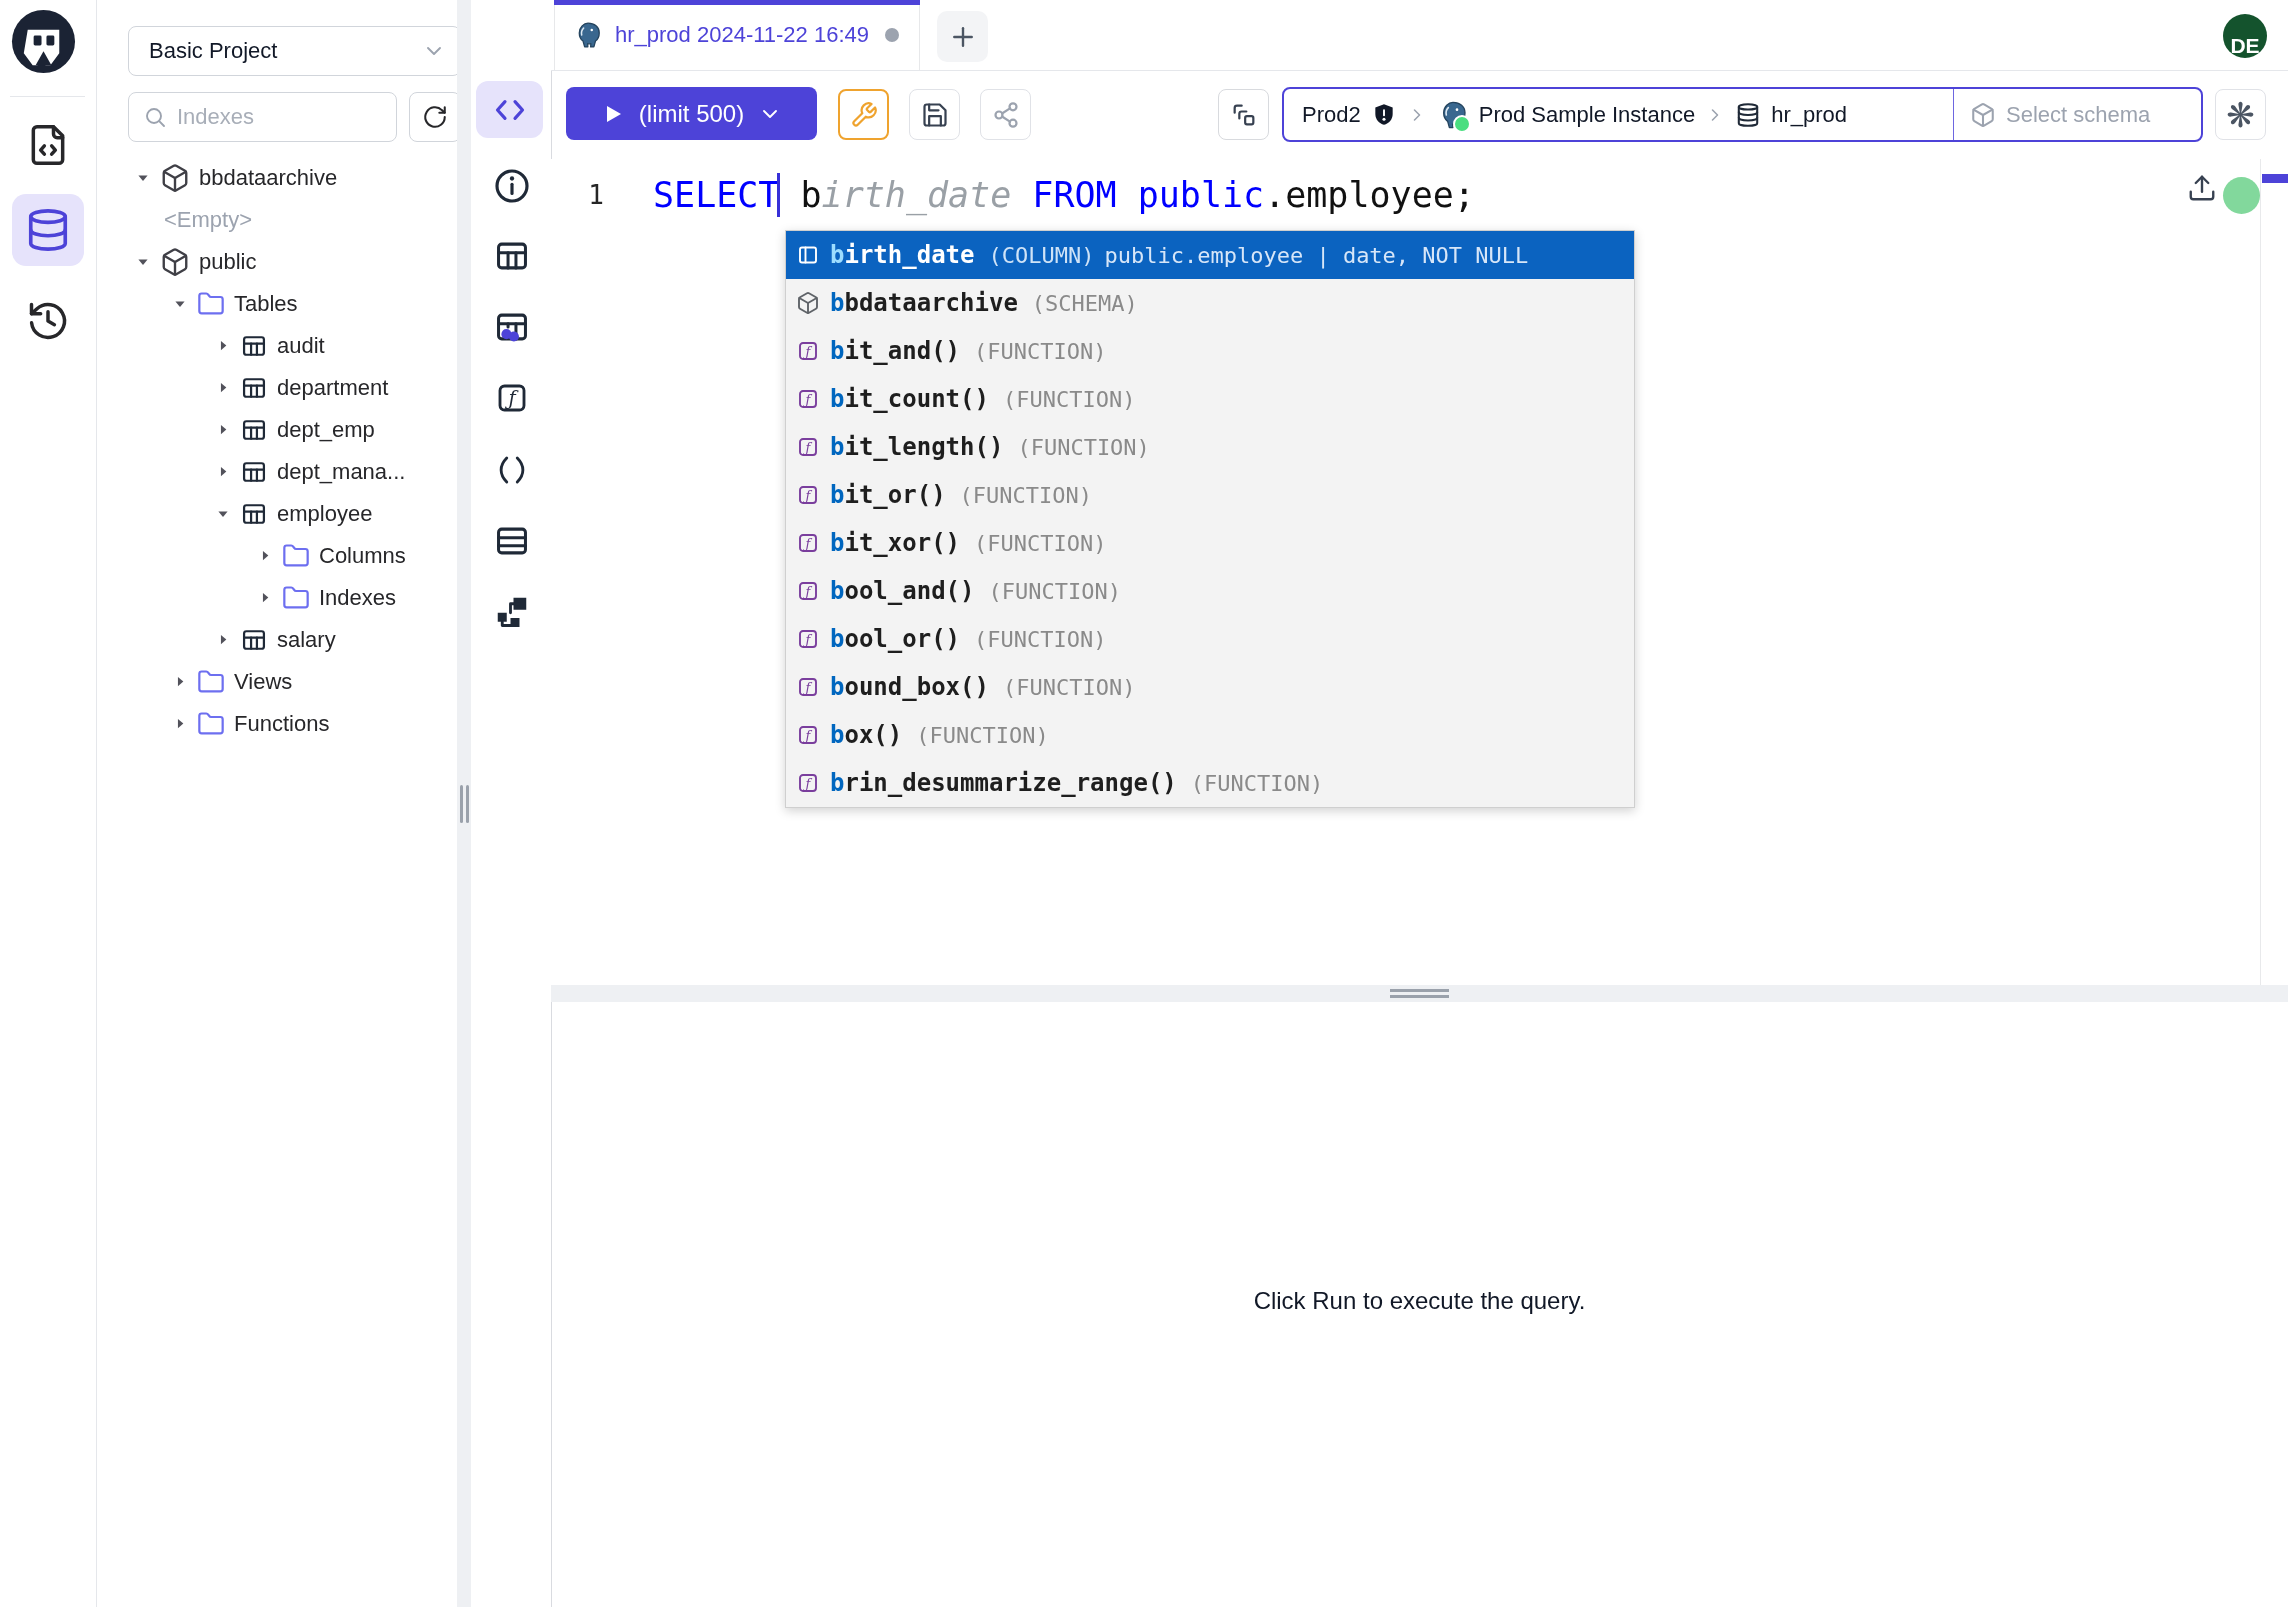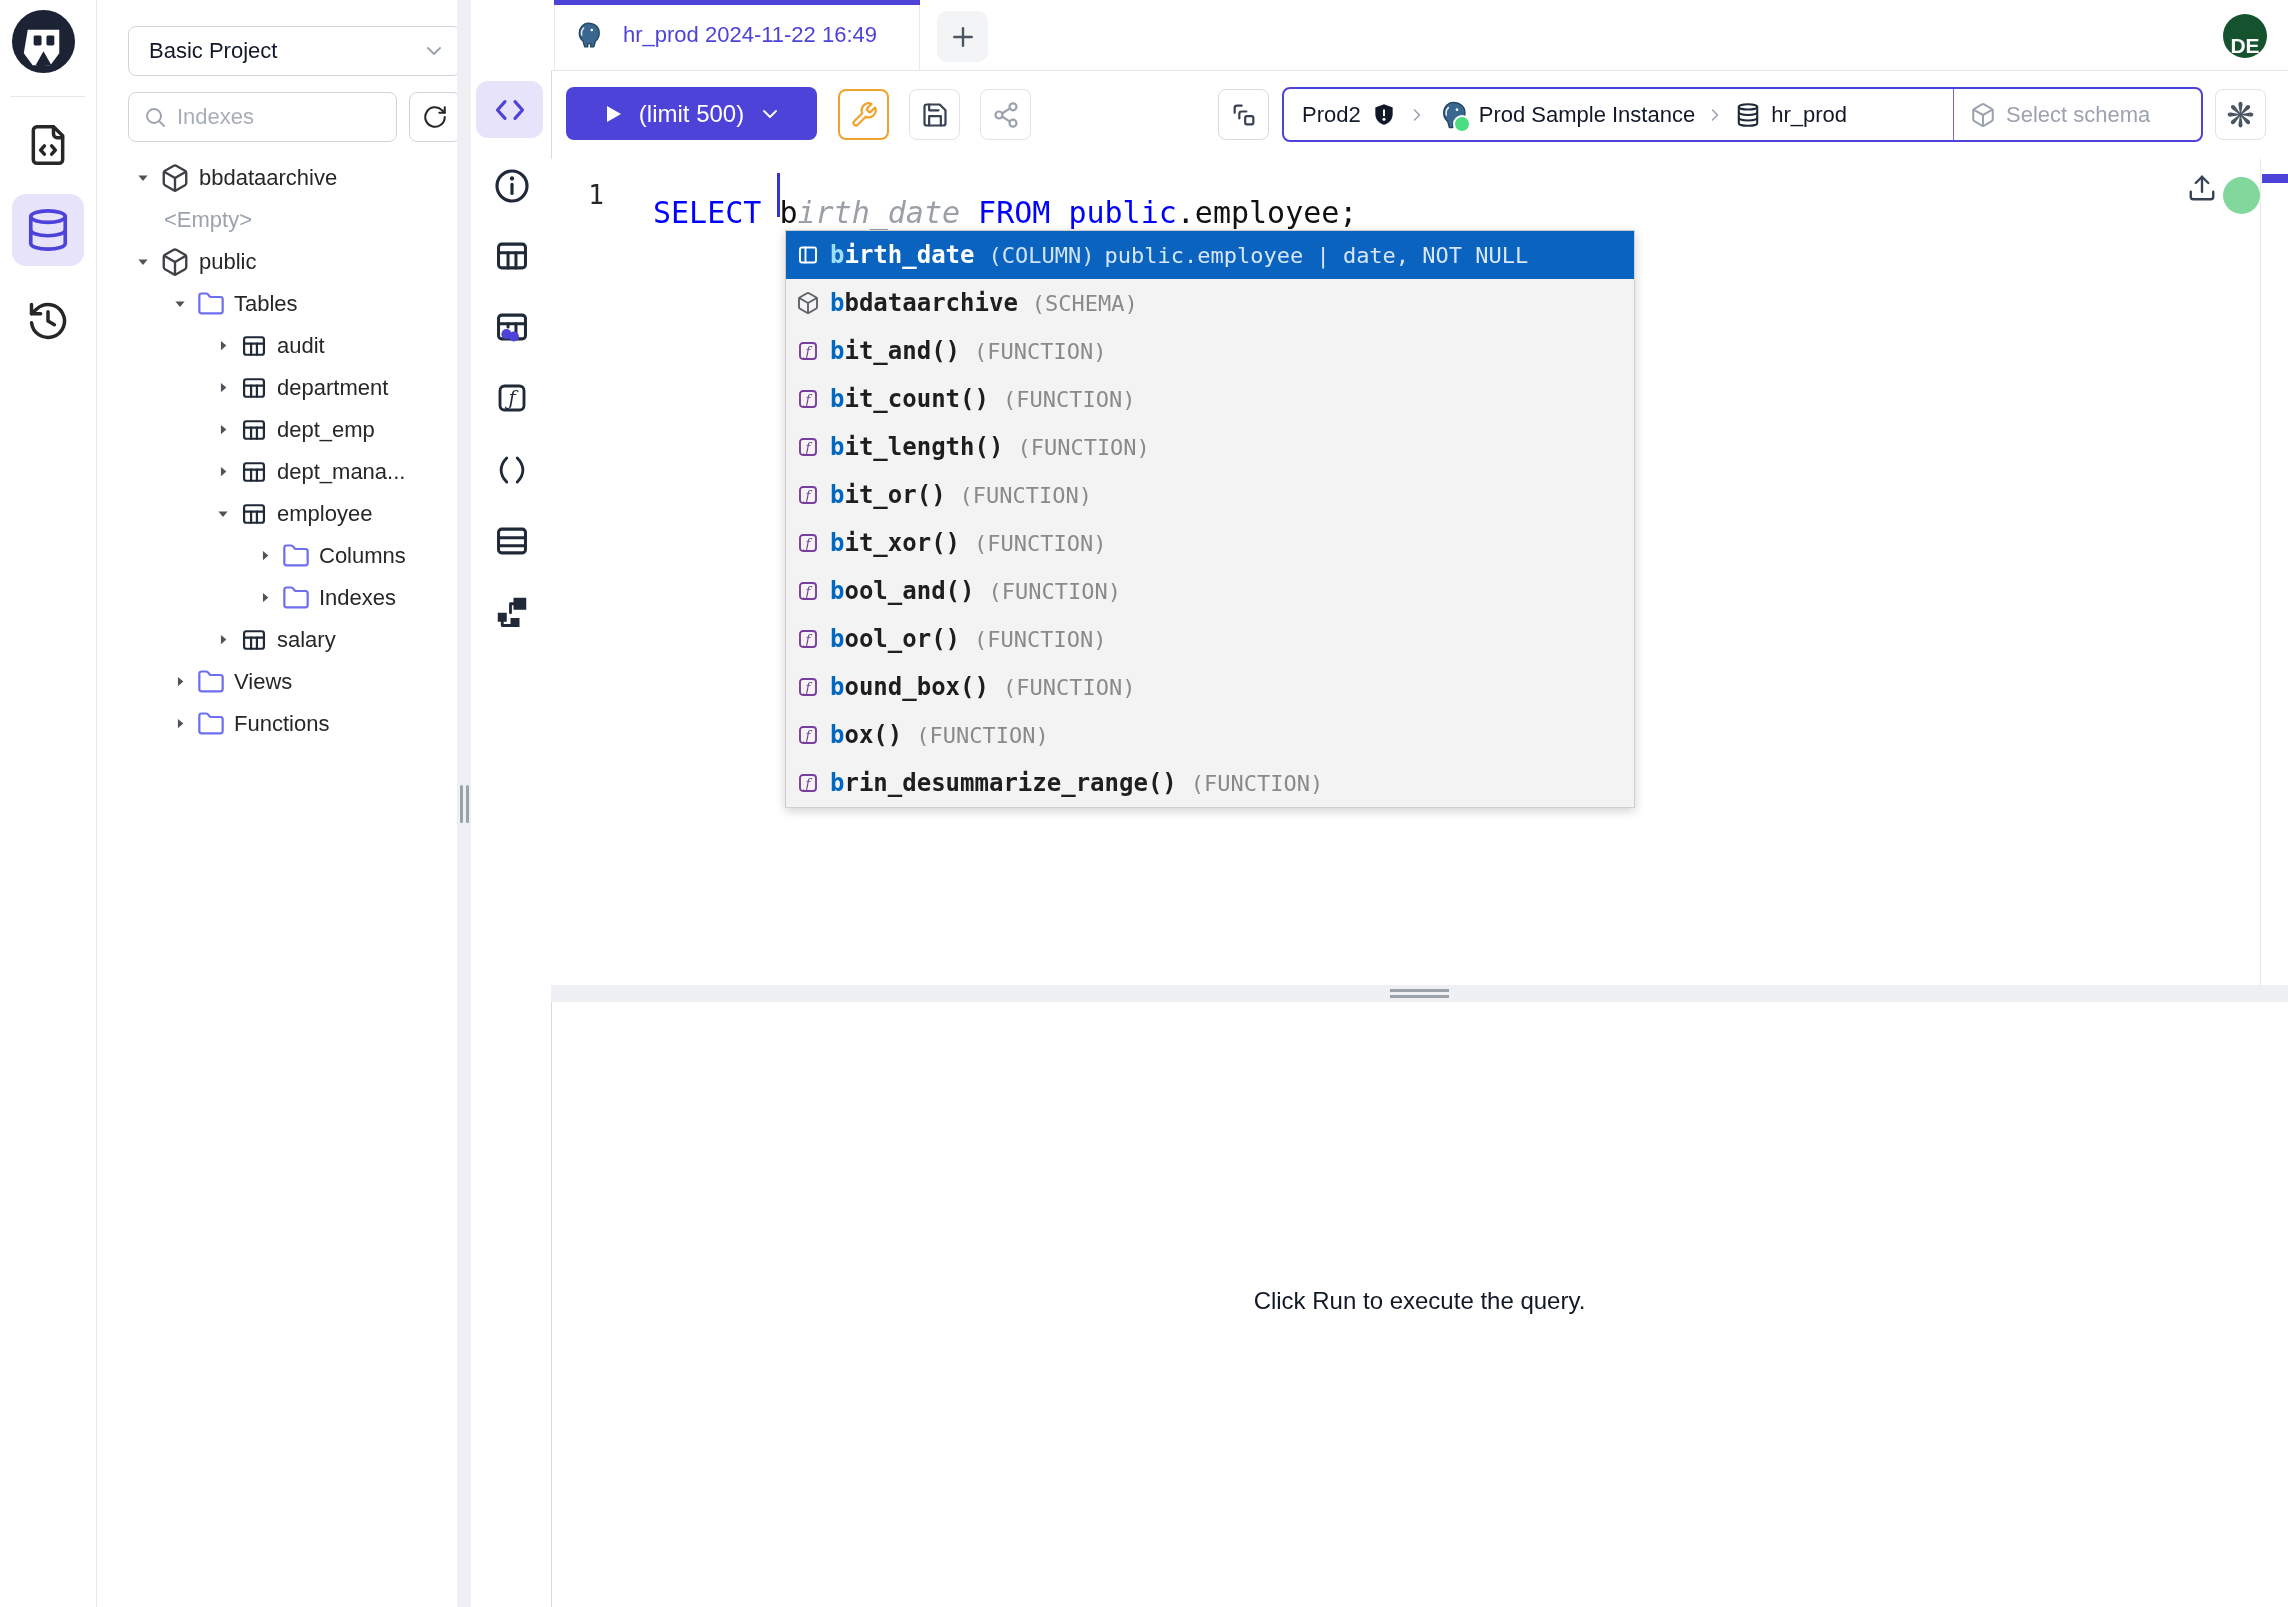--- a/index.html
+++ b/index.html
@@ -42,21 +42,21 @@
   .gutter{left:457px;top:0;width:14px;height:1608px;background:#eef0f3;}
   .g-handle span{position:absolute;top:785px;width:3px;height:38px;background:#9aa1ab;border-radius:2px;}
 
   
   .strip{left:471px;top:0;width:80px;height:1608px;background:#fff;}
   .strip-btn{position:absolute;left:13px;width:55px;height:55px;display:flex;align-items:center;justify-content:center;color:#1f2937;}
   .strip-btn.active{left:5px;top:81px;width:67px;height:57px;border-radius:12px;background:#e6e3fb;color:#4d43d8;}
 
   
   .tab{left:554px;top:0;width:366px;height:70px;background:#fff;border-left:1px solid #e7e8ea;border-right:1px solid #e7e8ea;
-       box-sizing:border-box;display:flex;align-items:center;gap:20px;padding:14px 18px;}
+       box-sizing:border-box;display:flex;align-items:center;gap:12px;padding:14px 18px;}
   .tab::before{content:"";position:absolute;left:-1px;top:0;right:-1px;height:5px;background:#4d43d8;}
   .tab-title{font-size:22px;color:#4d43d8;white-space:nowrap;}
   .tab-dot{width:14px;height:14px;border-radius:50%;background:#9ca3af;margin-left:4px;}
   .newtab{left:937px;top:11px;width:51px;height:51px;border-radius:10px;background:#f3f4f6;display:flex;
           align-items:center;justify-content:center;color:#4b5563;font-size:36px;line-height:1;}
   .avatar{left:2223px;top:14px;width:44px;height:44px;border-radius:50%;background:#14532d;color:#fff;
           display:flex;align-items:flex-end;justify-content:center;font-size:21px;font-weight:bold;}
 
   
   .run-btn{left:566px;top:87px;width:251px;height:53px;border-radius:8px;background:#4d43d8;color:#fff;
@@ -74,21 +74,21 @@
   .crumb .rseg{flex:1;display:flex;align-items:center;gap:10px;padding:0 16px;border-left:1px solid #6d66e0;
                color:#9ca3af;font-size:22px;}
   .crumb .sep{color:#9ca3af;display:flex;}
   .pg-wrap{position:relative;width:32px;height:32px;flex:none;}
   .pg-dot{position:absolute;right:-2px;bottom:-2px;width:14px;height:14px;border-radius:50%;background:#4ade80;border:2px solid #fff;}
 
   
   .editor-surface{left:551px;top:159px;width:1737px;height:826px;background:#fff;}
   .lineno{position:absolute;left:3px;top:21px;width:50px;text-align:right;
           font-family:"DejaVu Sans Mono",monospace;font-size:26px;color:#262626;}
-  .codeline{position:absolute;left:102px;top:34px;font-family:"DejaVu Sans Mono",monospace;font-size:30px;
+  .codeline{position:absolute;left:102px;top:16px;font-family:"DejaVu Sans Mono",monospace;font-size:35px;
             white-space:pre;color:#111;line-height:40px;}
   .kw{color:#0000ff;} .ghost{color:#9aa0a6;font-style:italic;}
   .cursor{position:absolute;left:226px;top:14px;width:3px;height:44px;background:#3730d8;}
   .ed-upload{position:absolute;right:71px;top:14px;color:#374151;}
   .ed-status{position:absolute;right:28px;top:18px;width:37px;height:37px;border-radius:50%;background:#82d89c;}
   .ruler-mark{position:absolute;right:0;top:15px;width:26px;height:9px;background:#4d43d8;}
 
   
   .suggest{left:785px;top:230px;width:850px;background:#f3f3f3;border:1px solid #cfcfcf;
            box-shadow:0 3px 10px rgba(0,0,0,.18);box-sizing:border-box;}

